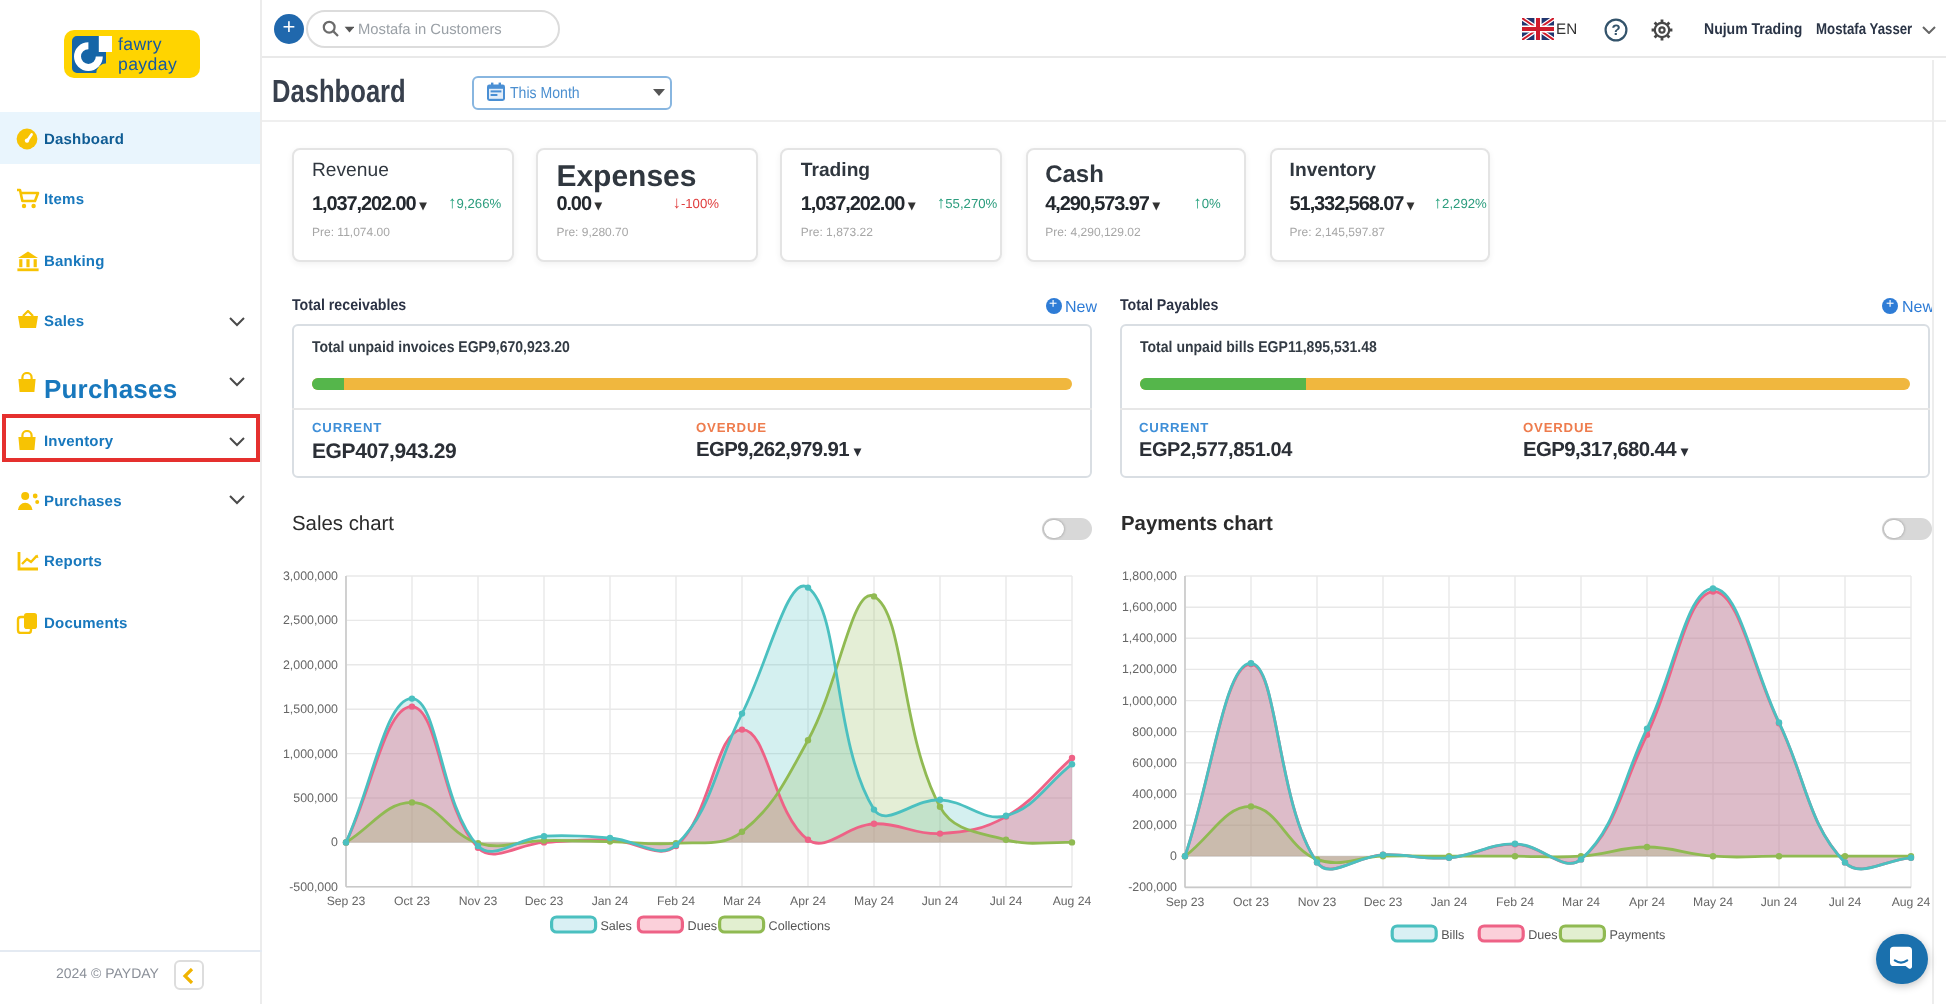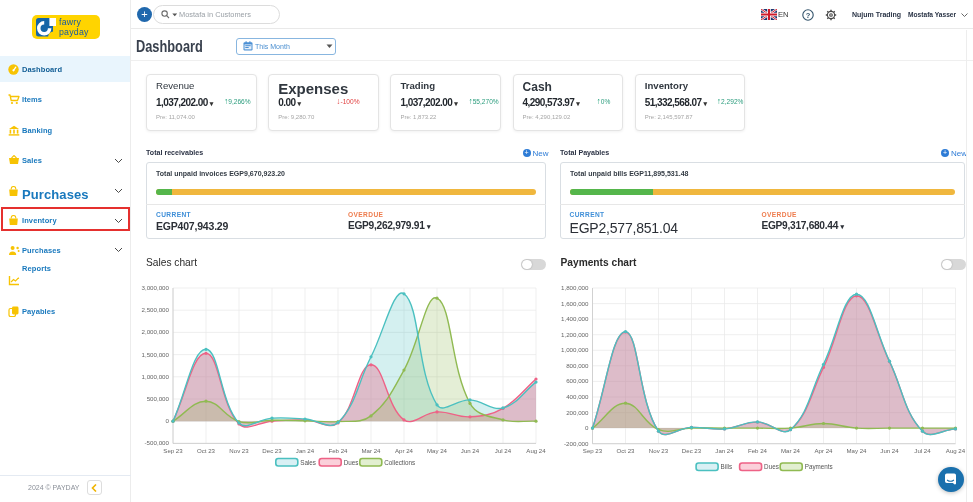--- a/index.html
+++ b/index.html
@@ -69,26 +69,26 @@
   </svg>
 <div style="position:absolute;left:22px;top:245.5px;font-size:7.5px;font-weight:bold;color:#1878bd;letter-spacing:0.1px">Purchases</div>
 <svg style="position:absolute;left:114px;top:247px" width="9" height="6" viewBox="0 0 9 6">
     <path d="M1 1 L4.5 4.5 L8 1" stroke="#4a4a4a" stroke-width="1" fill="none"></path>
   </svg>
 <svg style="position:absolute;left:8px;top:275.0px" width="12" height="11" viewBox="0 0 12 11">
     <path d="M1.5 1 V9.5 H11" stroke="#f7c303" stroke-width="1.4" fill="none"></path>
     <path d="M3 7 L5.5 4.5 L7.5 6 L10.5 2.8" stroke="#f7c303" stroke-width="1.2" fill="none"></path>
     <path d="M10.8 2.2 l0.4 1.8 l-1.8 -0.4 Z" fill="#f7c303"></path>
   </svg>
-<div style="position:absolute;left:22px;top:264px;font-size:7.5px;font-weight:bold;color:#1878bd;letter-spacing:0.1px">Reports</div>
+<div style="position:absolute;left:22px;top:276.0px;font-size:7.5px;font-weight:bold;color:#1878bd;letter-spacing:0.1px">Reports</div>
 <svg style="position:absolute;left:8px;top:305.5px" width="11" height="11" viewBox="0 0 11 11">
     <rect x="1" y="2.5" width="6.5" height="8" rx="1.4" fill="none" stroke="#f7c303" stroke-width="1.2"></rect>
     <rect x="4" y="0.5" width="6.5" height="8" rx="1.4" fill="#f7c303"></rect>
   </svg>
-<div style="position:absolute;left:22px;top:306.5px;font-size:7.5px;font-weight:bold;color:#1878bd;letter-spacing:0.1px">Payables</div>
+<div style="position:absolute;left:22px;top:306.5px;font-size:7.5px;font-weight:bold;color:#1878bd;letter-spacing:0.1px">Documents</div>
 <div style="position:absolute;left:0.5px;top:206.5px;width:129px;height:24px;border:2.5px solid #e5302e"></div>
 
 <div style="position:absolute;left:0;top:475px;width:131px;height:1px;background:#e4eaf2"></div>
 <div style="position:absolute;left:28px;top:484px;font-size:7px;color:#8a8f98">2024 © PAYDAY</div>
 <div style="position:absolute;left:87px;top:480px;width:15px;height:15px;border:1px solid #ddd;border-radius:3px;background:#fff"></div>
 <svg style="position:absolute;left:91px;top:484px" width="6" height="8" viewBox="0 0 6 8">
     <path d="M5 0.5 L1.5 4 L5 7.5" stroke="#f0b400" stroke-width="1.6" fill="none"></path>
   </svg>
 
 <div style="position:absolute;left:131px;top:0;width:842px;height:29px;background:#fff;border-bottom:1px solid #e9e9e9"></div>
@@ -187,21 +187,21 @@
 <div style="position:absolute;left:559.5px;top:148px;font-size:7.9px;font-weight:bold;color:#2c3345;transform:scaleX(0.9);transform-origin:left">Total Payables</div>
 <div style="position:absolute;left:941px;top:148.5px;width:8px;height:8px;border-radius:50%;background:#2e7cd6"></div>
 <div style="position:absolute;left:941px;top:148.5px;width:8px;height:8px;text-align:center;line-height:7.5px;color:#fff;font-size:7px">+</div>
 <div style="position:absolute;left:951px;top:148.5px;font-size:8px;color:#2e7cd6">New</div>
 <div style="position:absolute;left:559.5px;top:162px;width:405.5px;height:77px;background:#fff;border:1px solid #d9dee3;border-radius:3px"></div>
 <div style="position:absolute;left:569.5px;top:169px;font-size:7.8px;font-weight:bold;color:#333b44;transform:scaleX(0.9);transform-origin:left;white-space:nowrap">Total unpaid bills EGP11,895,531.48</div>
 <div style="position:absolute;left:569.5px;top:188.5px;width:385.5px;height:6.5px;background:#f0b73e;border-radius:3px"></div>
 <div style="position:absolute;left:569.5px;top:188.5px;width:83.7px;height:6.5px;background:#55b64b;border-radius:3px 0 0 3px"></div>
 <div style="position:absolute;left:559.5px;top:203.5px;width:405.5px;height:1px;background:#e7e7e7"></div>
 <div style="position:absolute;left:569.5px;top:211px;font-size:6.6px;font-weight:bold;color:#3f8fd8;letter-spacing:0.4px">CURRENT</div>
-<div style="position:absolute;left:569.5px;top:220px;font-size:14px;font-weight:normal;color:#2b2f36;letter-spacing:-0.2px">EGP2,577,851.04</div>
+<div style="position:absolute;left:569.5px;top:220px;font-size:10px;font-weight:bold;color:#2b2f36;letter-spacing:-0.2px">EGP2,577,851.04</div>
 <div style="position:absolute;left:761.5px;top:211px;font-size:6.6px;font-weight:bold;color:#ee7c4d;letter-spacing:0.4px">OVERDUE</div>
 <div style="position:absolute;left:761.5px;top:220px;font-size:10.2px;font-weight:bold;color:#2b2f36;letter-spacing:-0.3px">EGP9,317,680.44 <span style="font-size:7px">▾</span></div>
 <div style="position:absolute;left:146px;top:257px;font-size:10.2px;font-weight:normal;color:#2b2b2b">Sales chart</div>
 <div style="position:absolute;left:521px;top:259px;width:24.5px;height:11.3px;background:#d8d8d8;border-radius:6px"></div>
 <div style="position:absolute;left:522px;top:259.9px;width:9.5px;height:9.5px;background:#fff;border-radius:50%;box-shadow:0 0 1.5px rgba(0,0,0,0.35)"></div>
 <div style="position:absolute;left:560.5px;top:257px;font-size:10.2px;font-weight:bold;color:#2b2b2b">Payments chart</div>
 <div style="position:absolute;left:941px;top:259px;width:24.5px;height:11.3px;background:#d8d8d8;border-radius:6px"></div>
 <div style="position:absolute;left:942px;top:259.9px;width:9.5px;height:9.5px;background:#fff;border-radius:50%;box-shadow:0 0 1.5px rgba(0,0,0,0.35)"></div>
 <svg style="position:absolute;left:146px;top:278px;overflow:visible" width="404" height="196" viewBox="0 0 404 196">
     <line x1="27.0" y1="10.0" x2="390.0" y2="10.0" stroke="#e8e8e8" stroke-width="0.7"></line>

